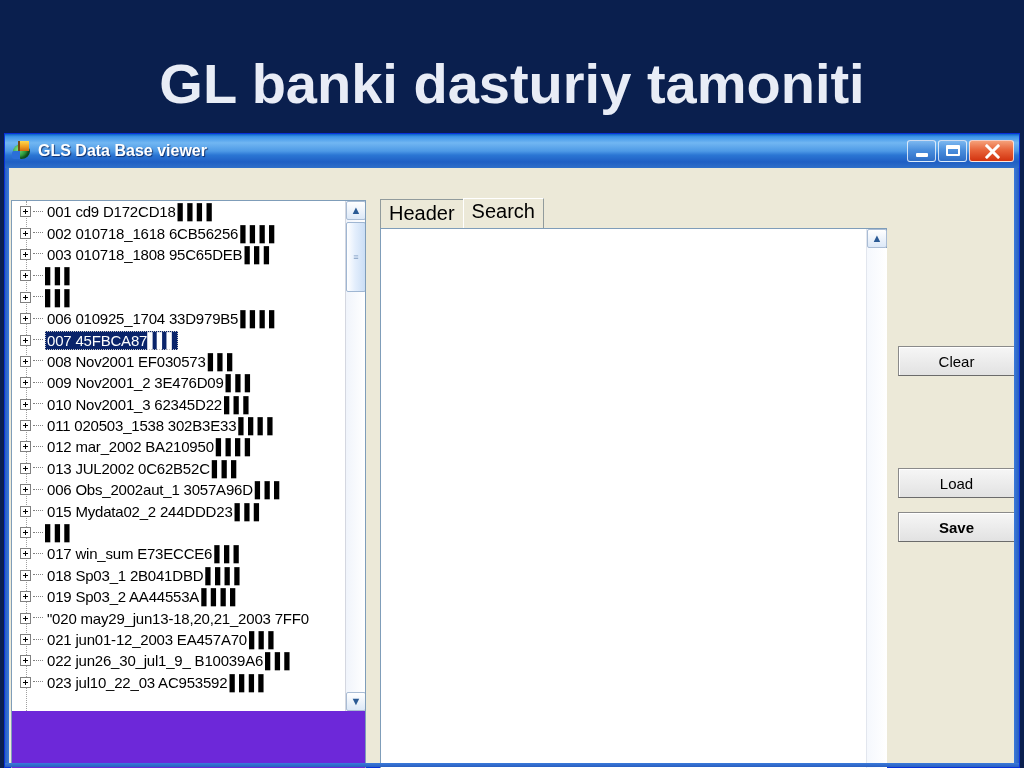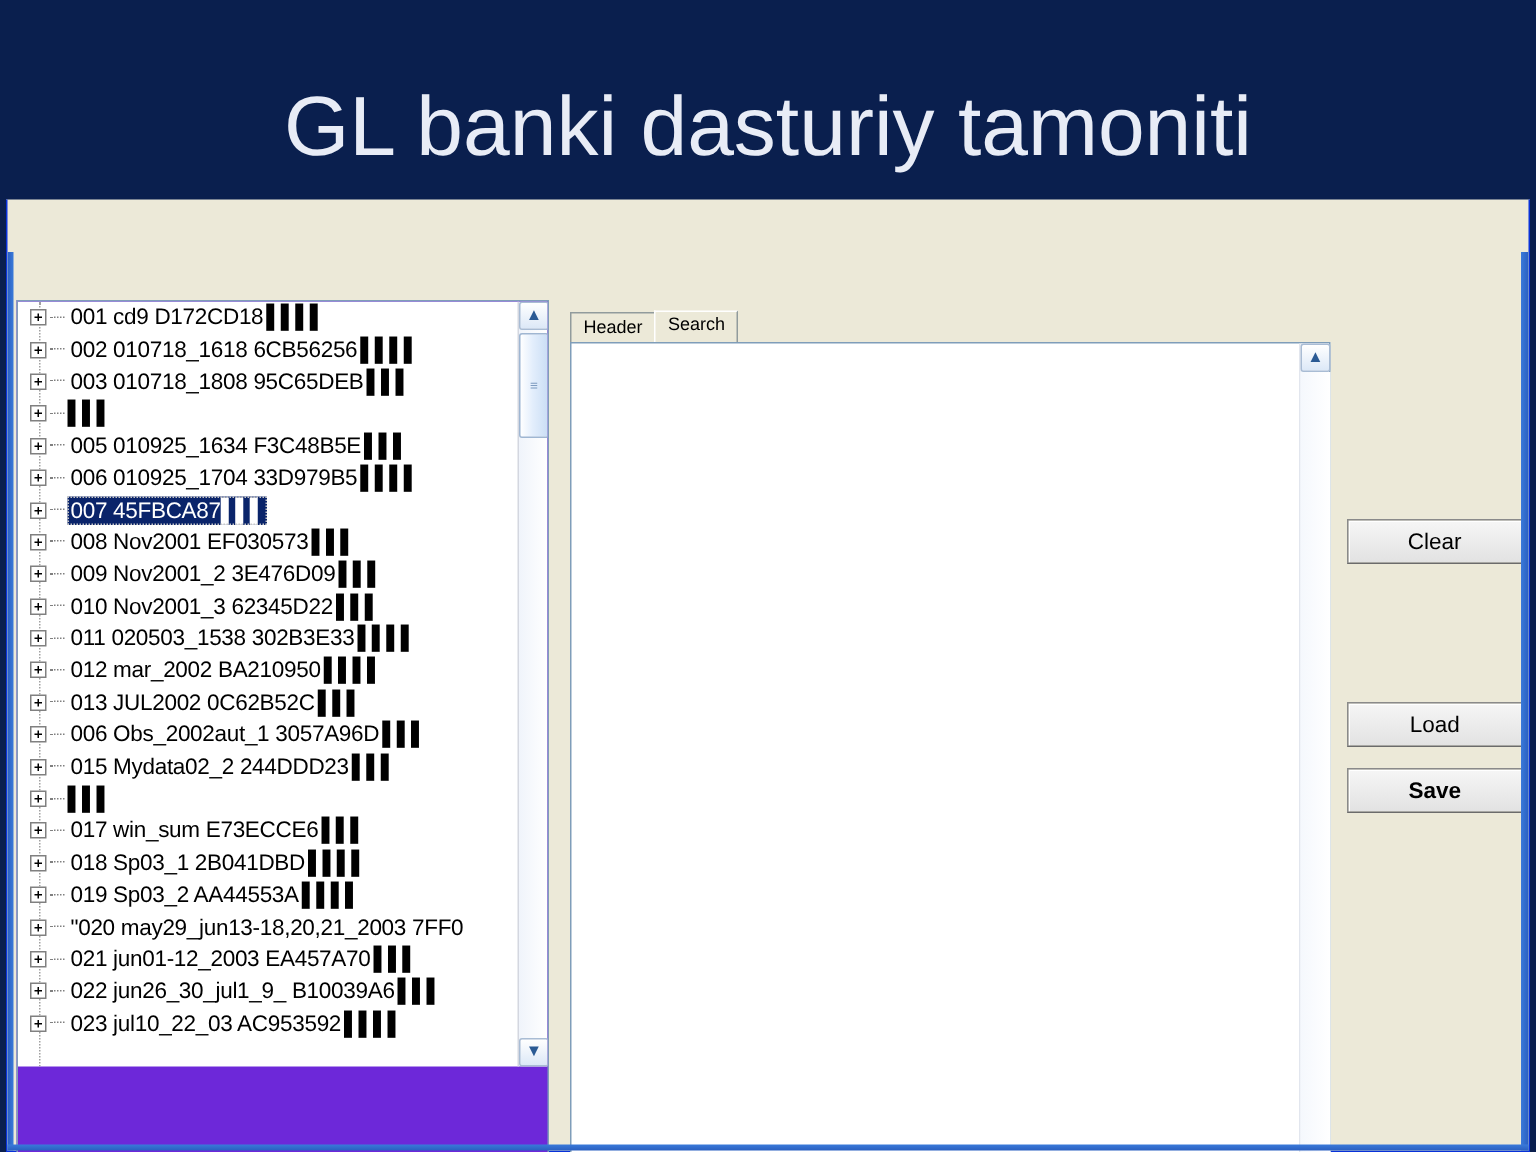--- a/index.html
+++ b/index.html
@@ -11,21 +11,21 @@
   body { background: #0a1f4e; position: relative; }
 
   
   .slide-title {
     position: absolute;
     left: 0; top: 52px;
     width: 1024px;
     text-align: center;
     color: #e8ecf6;
     font-size: 56px;
-    font-weight: 400;
+    font-weight: 700;
     letter-spacing: 0px;
     line-height: 64px;
     white-space: nowrap;
   }
 
   
   .app-window {
     position: absolute;
     left: 4px; top: 133px;
     width: 1016px; height: 635px;
@@ -246,21 +246,21 @@
   .grip { color:#7f9cc0; font-size:9px; letter-spacing:0px; line-height:1; }
   .grip-h { color:#7f9cc0; font-size:9px; letter-spacing:1px; }
 
   
   .tabs {
     position: absolute;
     left: 375px; top: 36px;
     display: flex;
     align-items: flex-end;
     height: 24px;
-    font-size: 12px;
+    font-size: 20px;
   }
   .tab {
     padding: 2px 8px 3px 8px;
     border: 1px solid #919b9c;
     border-bottom: none;
     background: #ece9d8;
     margin-right: -1px;
     color: #000;
     box-sizing: border-box;
     position: relative;
@@ -327,20 +327,36 @@
     background: linear-gradient(to bottom, #3a7ada, #2a5fc0);
   }
 </style>
 </head>
 <body>
 
 <div class="slide-title">GL banki dasturiy tamoniti</div>
 
 <div class="app-window">
 
+  <div class="titlebar">
+    <div class="win-icon">
+      <div class="globe"></div>
+      <div class="bluecorner"></div>
+      <div class="flag"></div>
+    </div>
+    <div class="title-text">GLS Data Base viewer</div>
+    <div class="win-buttons">
+      <div class="win-btn min"></div>
+      <div class="win-btn max"></div>
+      <div class="win-btn close">
+        <span class="x1"></span>
+          <span class="x2"></span>
+      </div>
+    </div>
+  </div>
 
   <div class="client">
 
     <div class="tree-panel">
       <div class="tree-list">
         <div class="vrail"></div>
         <div id="tree-rows">
             <div class="tree-row">
               <span class="plus"></span>
               <span class="dots"></span>
@@ -360,21 +376,20 @@
               <span class="bars">▌▌▌</span>
             </div>
             <div class="tree-row">
               <span class="plus"></span>
               <span class="dots"></span>
               <span class="bars">▌▌▌</span>
             </div>
             <div class="tree-row">
               <span class="plus"></span>
               <span class="dots"></span>
-              <span class="label">005 010925_1634  F3C48B5E</span>
               <span class="bars">▌▌▌</span>
             </div>
             <div class="tree-row">
               <span class="plus"></span>
               <span class="dots"></span>
               <span class="label">006 010925_1704  33D979B5</span>
               <span class="bars">▌▌▌▌</span>
             </div>
             <div class="tree-row selected">
               <span class="plus"></span>

